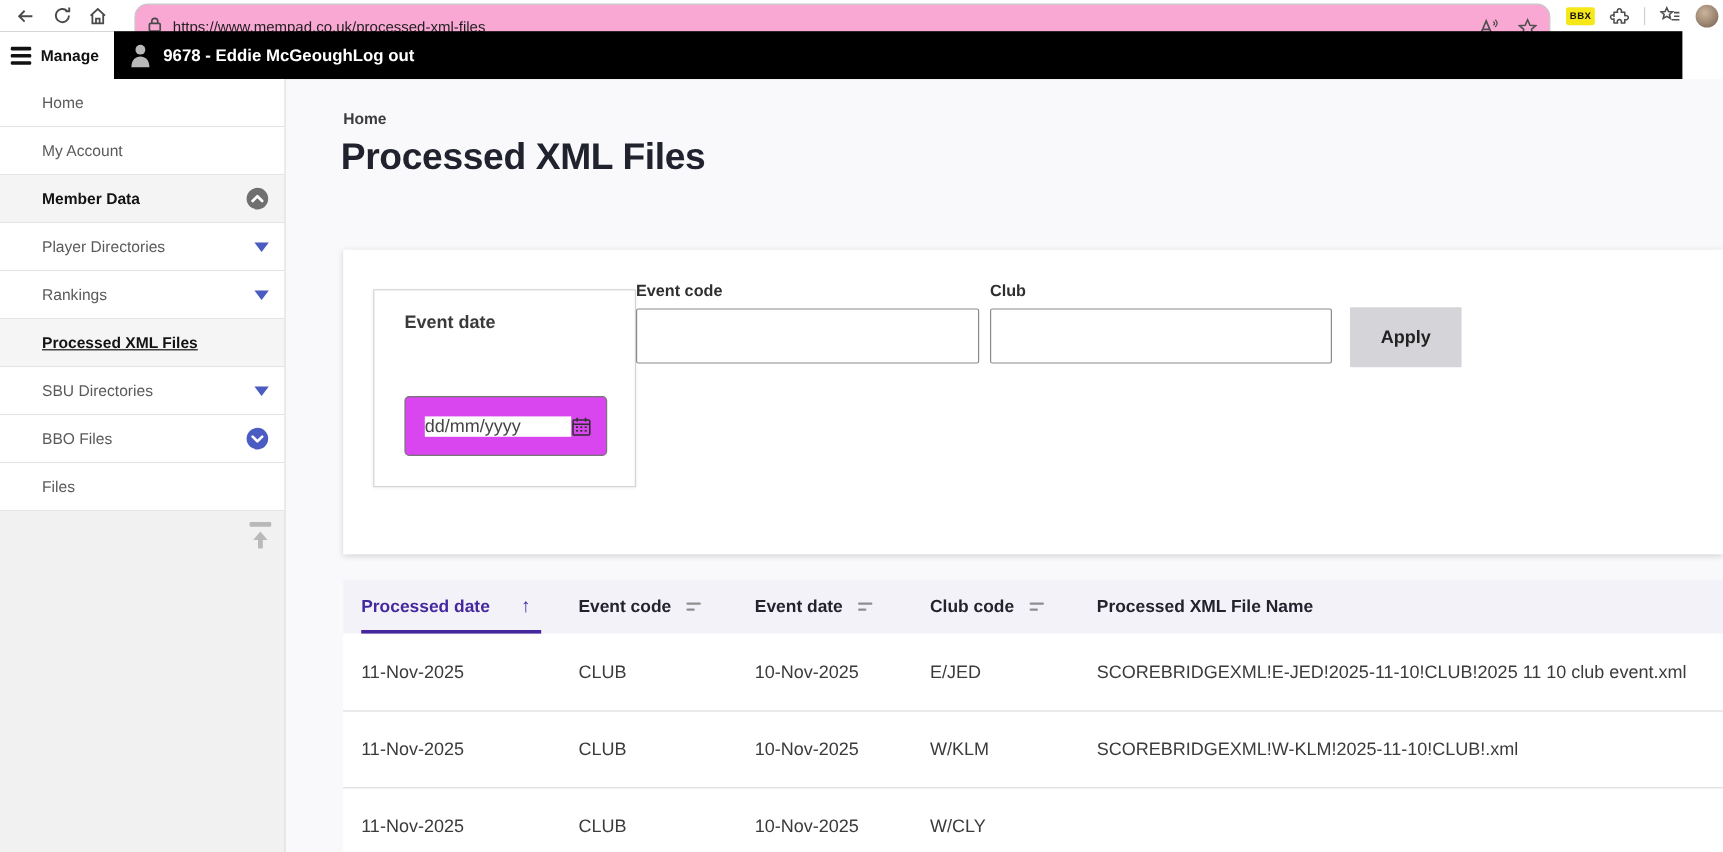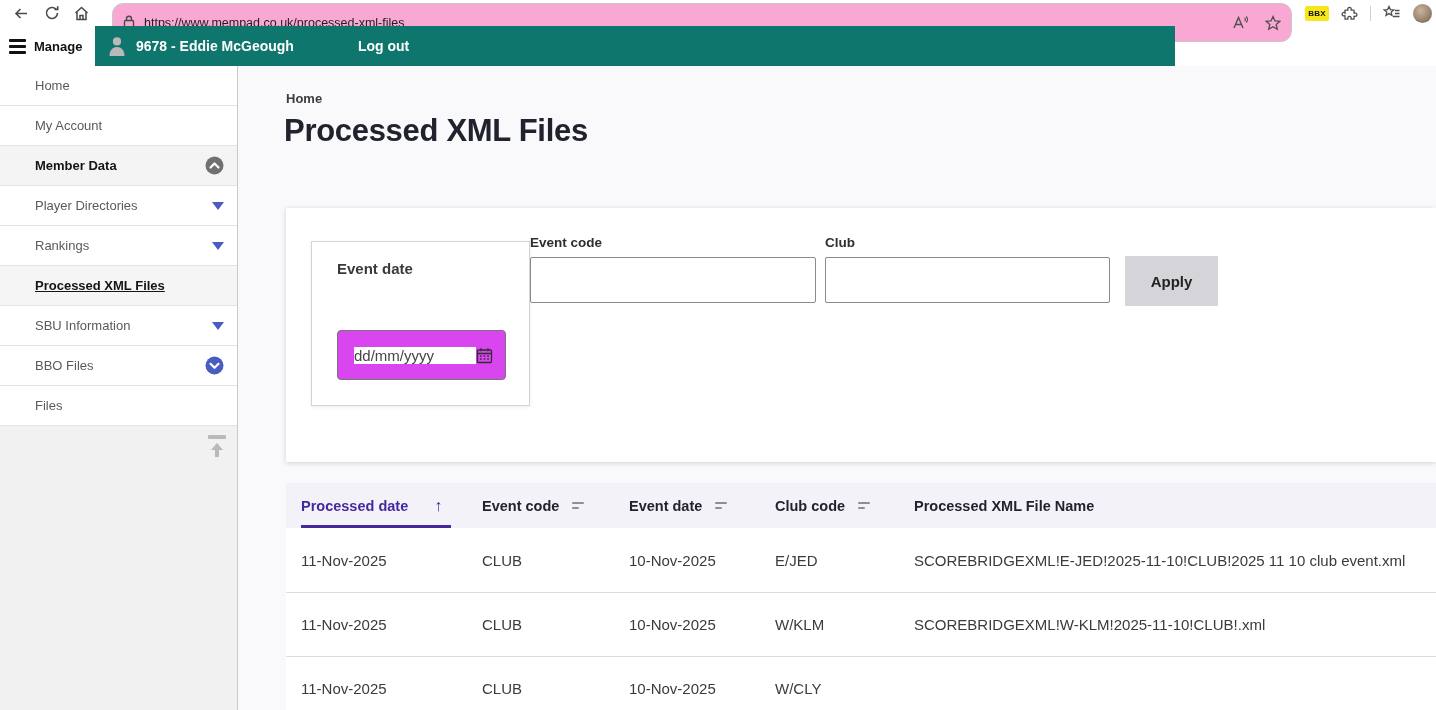--- a/index.html
+++ b/index.html
@@ -21,30 +21,30 @@
   .pill-ico { margin-left:16px; color:#4f4f4f; display:flex; align-items:center; }
   .browser-right { position:absolute; right:4px; top:0; height:26px; display:flex;
     align-items:center; gap:12px; }
   .bbx-badge { background:#f5e718; color:#111; font-size:8px; font-weight:bold;
     padding:3px 3px; border-radius:2px; letter-spacing:0.3px; }
   .v-div { width:1px; height:15px; background:#cfcfcf; }
   .avatar { width:19px; height:19px; border-radius:50%;
     background:radial-gradient(circle at 40% 35%, #cbb49c 0%, #9c8672 55%, #6f5d4e 100%); }
 
   
-  .app-bar { position:absolute; top:26px; left:0; width:1175px; height:40px;
-    background:#0f766e; display:flex; align-items:center; }
+  .app-bar { position:absolute; top:26px; left:0; width:1402px; height:40px;
+    background:#000000; display:flex; align-items:center; }
   .manage-block { width:95px; height:40px; background:#fff; display:flex;
     align-items:center; padding-left:9px; gap:8px; }
   .burger { display:flex; flex-direction:column; gap:3px; }
   .burger i { display:block; width:17px; height:3px; background:#111; border-radius:1px; }
   .manage-label { font-size:13px; font-weight:bold; color:#111; }
   .user-block { display:flex; align-items:center; gap:9px; margin-left:12px; }
   .user-label { color:#fff; font-size:14px; font-weight:bold; }
-  .logout-label { color:#fff; font-size:14px; font-weight:bold; margin-left:64px; }
+  .logout-label { color:#fff; font-size:14px; font-weight:bold; }
 
   
   .sidebar { position:absolute; top:66px; left:0; width:238px; height:644px;
     background:#fff; border-right:1px solid #c9c9c9; }
   .side-item { height:40px; border-bottom:1px solid #e4e4e4; display:flex;
     align-items:center; padding-left:35px; padding-right:13px; font-size:13px;
     color:#5a5a5a; cursor:pointer; background:#fff; }
   .side-item .lbl { flex:1; }
   .side-item.bold { font-weight:bold; color:#141414; background:#f4f4f4; }
   .side-item.active { font-weight:bold; color:#141414; background:#f5f5f5; }
@@ -219,21 +219,21 @@
       <span class="tri-down"></span>
     </div>
     <div class="side-item">
       <span class="lbl">Rankings</span>
       <span class="tri-down"></span>
     </div>
     <div class="side-item active">
       <span class="lbl">Processed XML Files</span>
     </div>
     <div class="side-item">
-      <span class="lbl">SBU Information</span>
+      <span class="lbl">SBU Directories</span>
       <span class="tri-down"></span>
     </div>
     <div class="side-item">
       <span class="lbl">BBO Files</span>
       <span class="circle-ico">
         <svg width="19" height="19" viewBox="0 0 19 19">
             <circle cx="9.5" cy="9.5" r="9" fill="#4a5bc2"></circle>
           <path d="M5.5 7.8 L9.5 11.8 L13.5 7.8" fill="none" stroke="#fff" stroke-width="2.2" stroke-linecap="round" stroke-linejoin="round"></path>
           </svg>
       </span>

